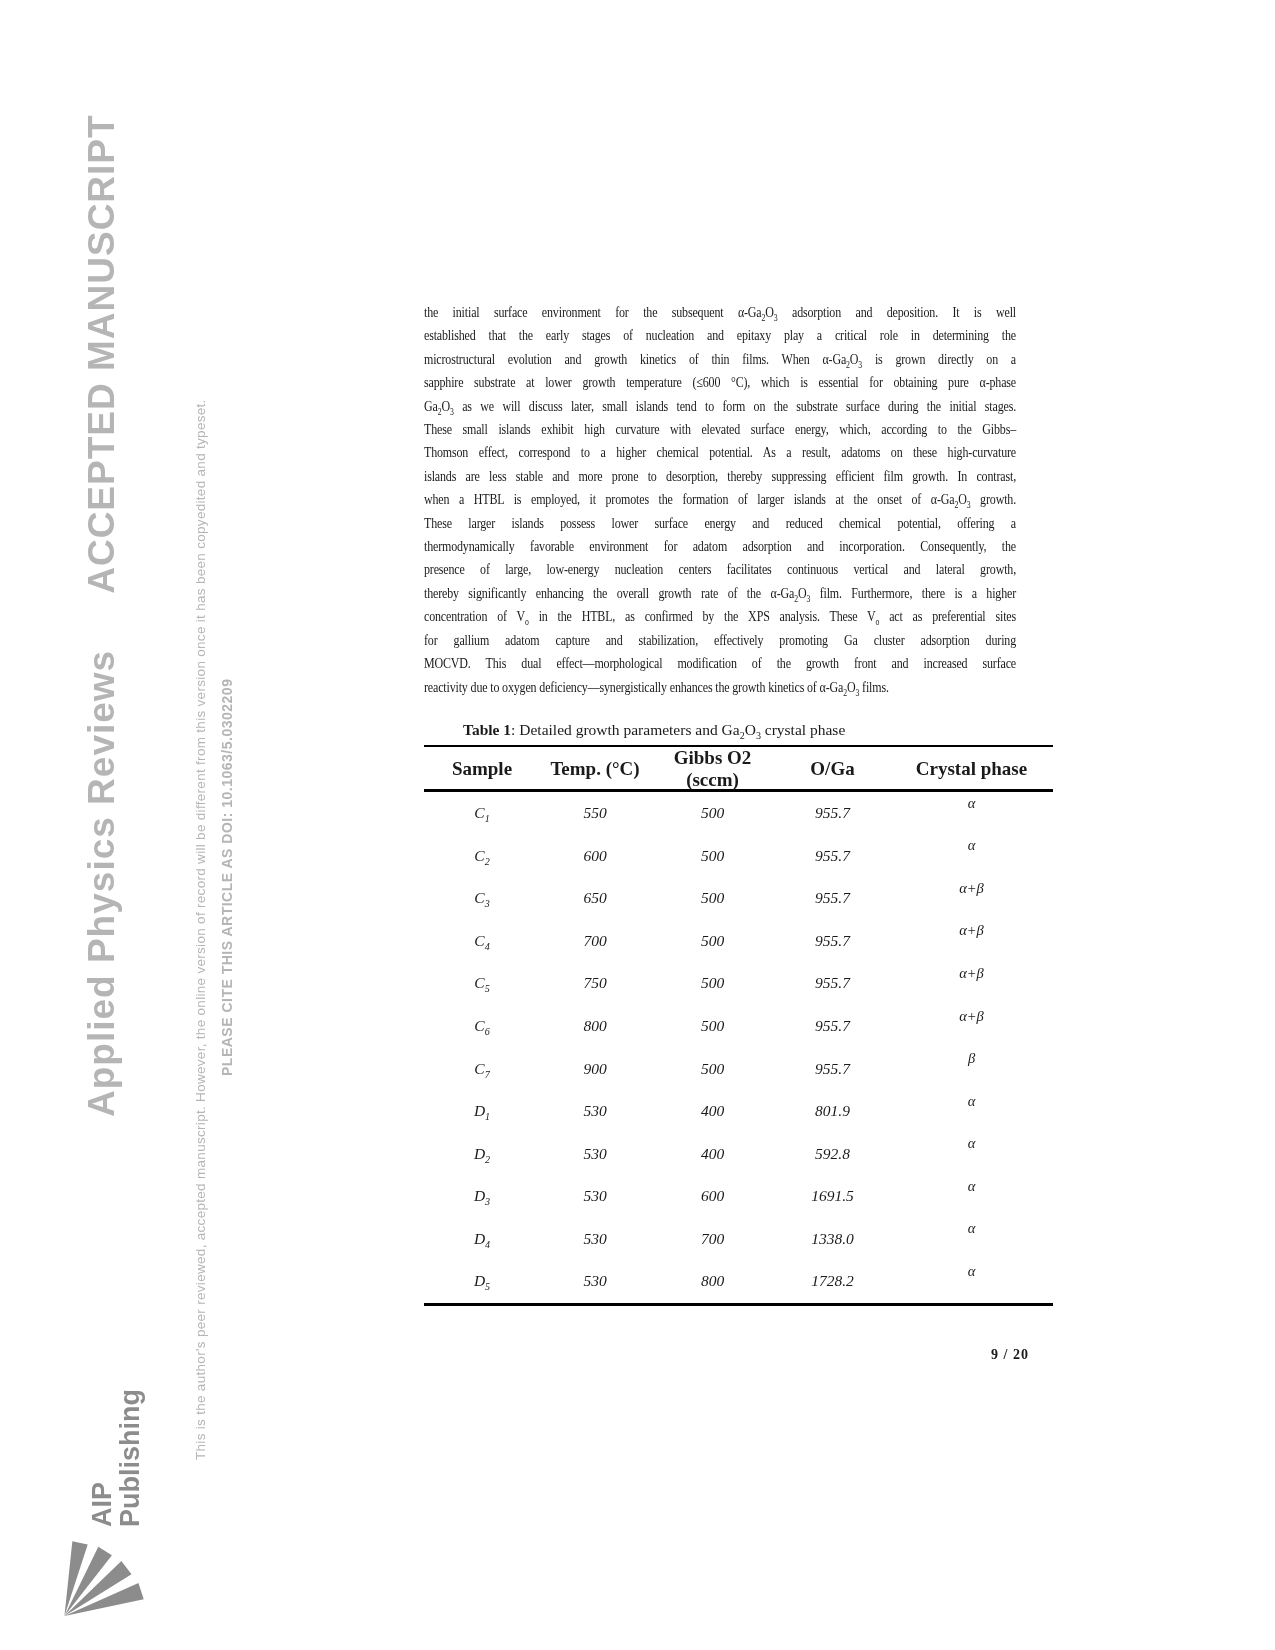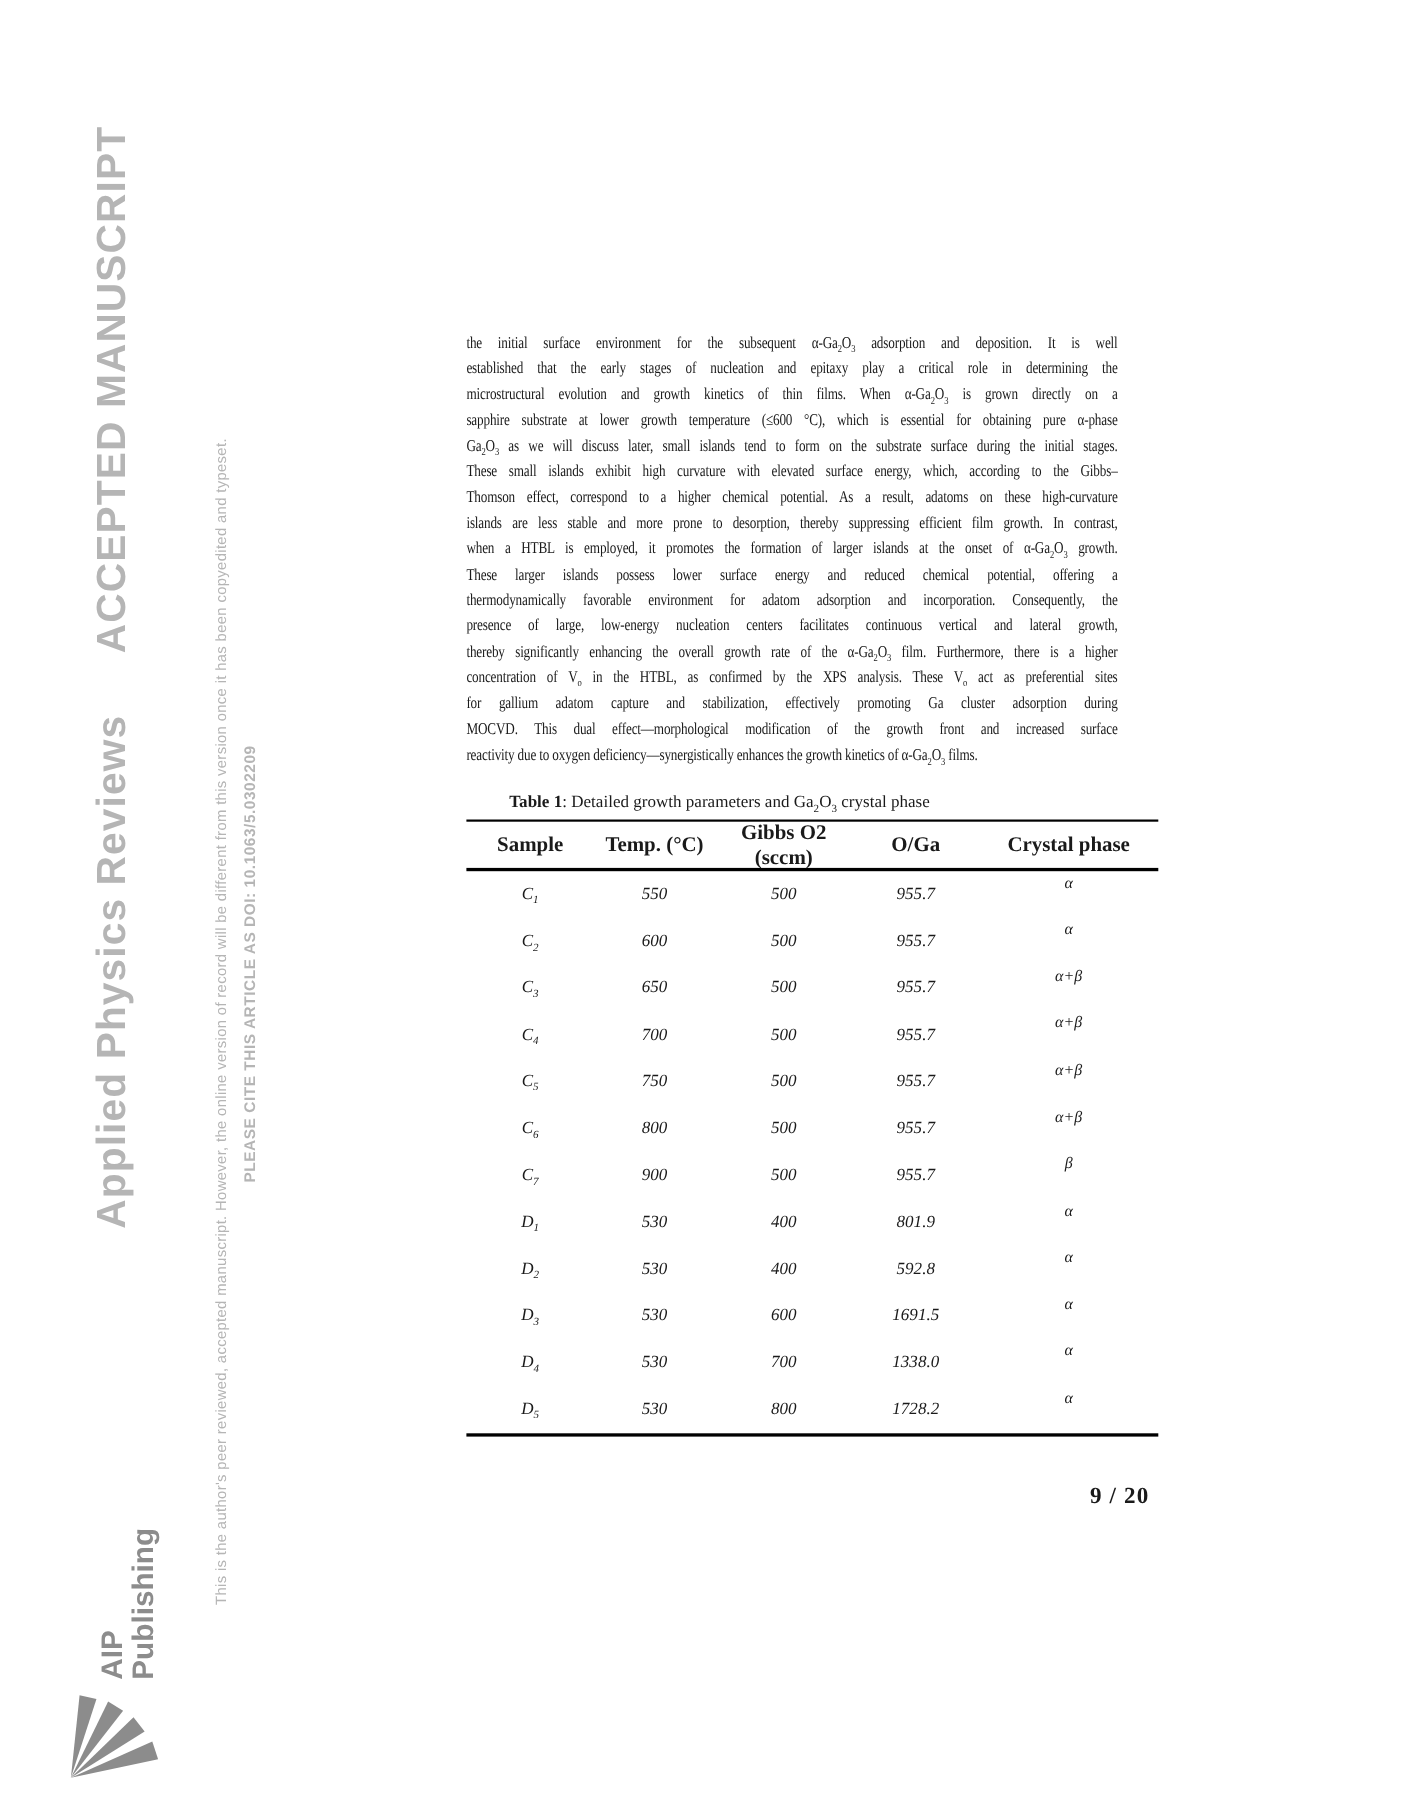--- a/index.html
+++ b/index.html
@@ -36,21 +36,21 @@
   .tcaption{padding-left:39px;font-size:15.5px;height:26px;line-height:22px;}
   .tcaption .cap-label{font-weight:bold;margin-top:11px;}
   .rule-thin{border-top:2px solid #000;}
   .rule-thick{border-top:3px solid #000;}
   .thead,.trow{display:grid;grid-template-columns:116px 110px 125px 115px 163px;
     align-items:center;text-align:center;}
   .thead{height:42px;font-weight:bold;font-size:19px;}
   .trow{height:42.55px;font-size:15.5px;font-style:italic;}
   .cell.phase{position:relative;top:-10px;font-size:14.5px;}
   
-  .pagenum{position:absolute;left:991px;top:1347px;font-weight:bold;font-size:21px;letter-spacing:1px;}
+  .pagenum{position:absolute;left:991px;top:1347px;font-weight:bold;font-size:14px;letter-spacing:1px;}
 </style>
 </head>
 <body>
 
 <div class="vwrap banner">
   <div class="vtext">
     <span>Applied Physics Reviews</span><span class="gap"></span><span>ACCEPTED MANUSCRIPT</span>
   </div>
 </div>
 

